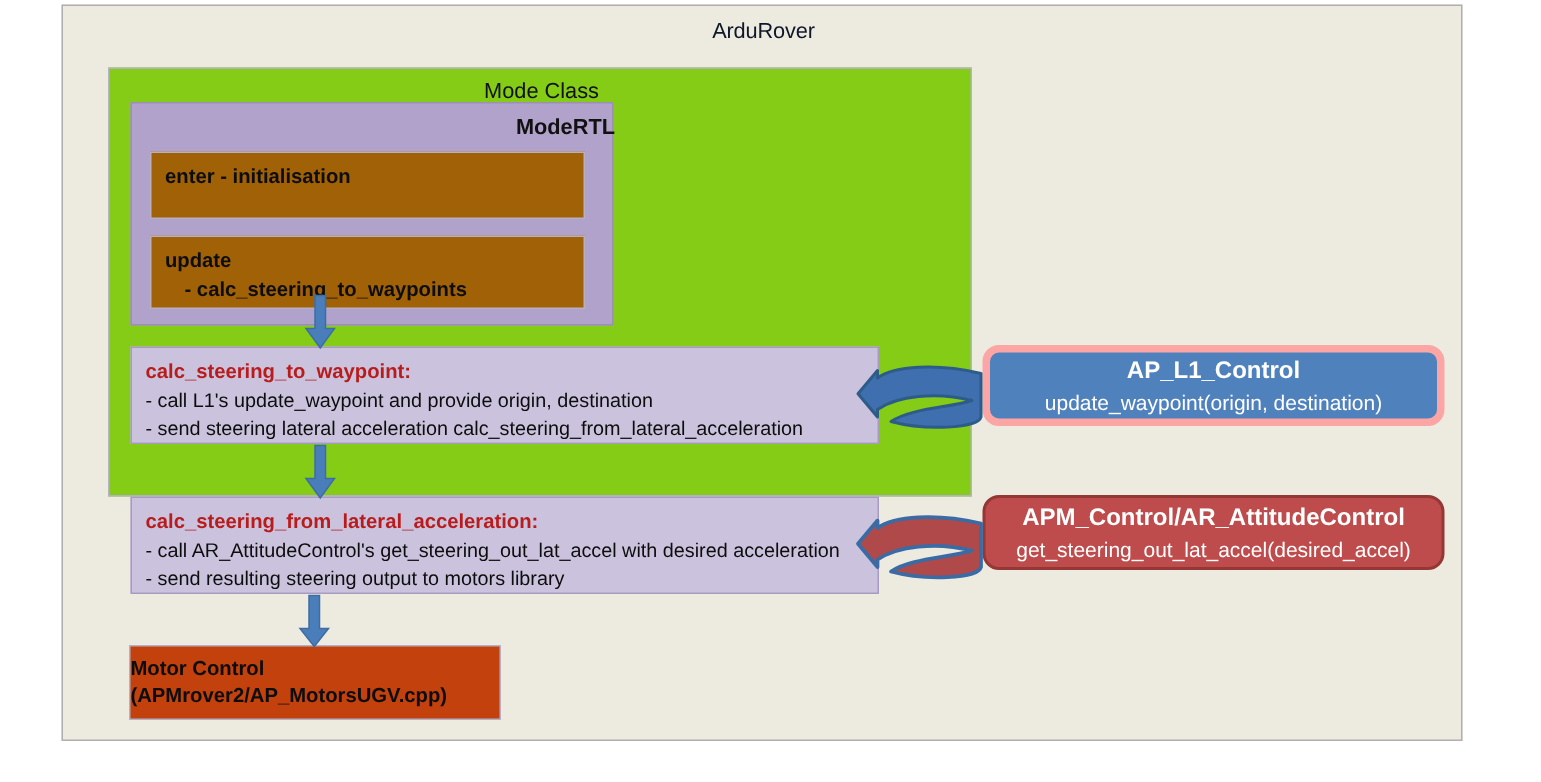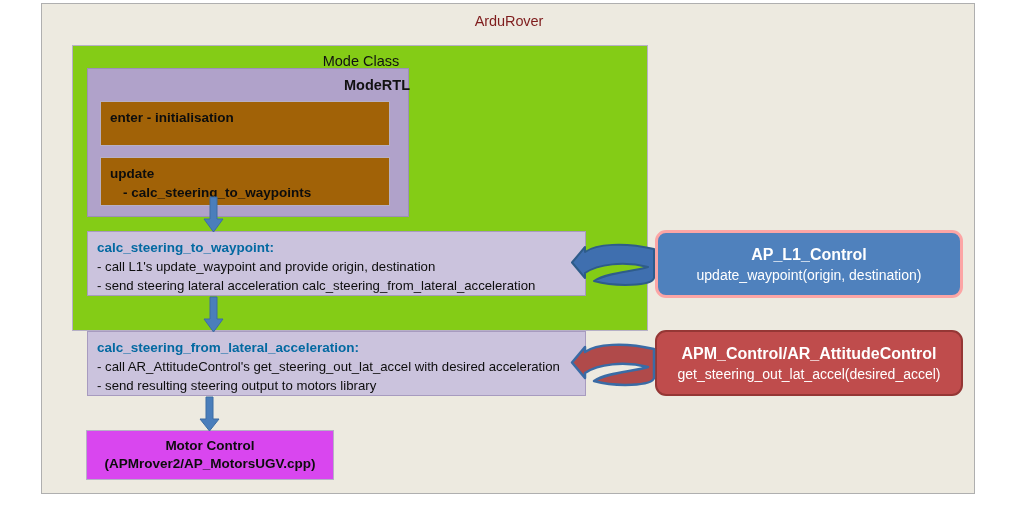--- a/index.html
+++ b/index.html
@@ -29,21 +29,21 @@
     border: 1px solid #AFAFAF;
     box-sizing: border-box;
   }
   .outer-title {
     position: absolute;
     left: 0;
     top: 9px;
     width: 934px;
     text-align: center;
     font-size: 14.5px;
-    color: #7f1d1d;
+    color: #0f172a;
     letter-spacing: -0.1px;
   }
 
   
   .modeclass-container {
     position: absolute;
     left: 72px;
     top: 45px;
     width: 576px;
     height: 286px;
@@ -118,21 +118,21 @@
   .step-box {
     position: absolute;
     background: #CBC3DD;
     border: 1px solid #A79BBF;
     box-sizing: border-box;
     padding: 6px 8px 4px 9px;
   }
   .step-box .head {
     font-size: 13.5px;
     font-weight: bold;
-    color: #0369a1;
+    color: #b91c1c;
     line-height: 19px;
     white-space: nowrap;
   }
   .step-box .item {
     font-size: 13.2px;
     color: #0D0D0D;
     line-height: 19px;
     white-space: nowrap;
   }
   #box-calc-to-wp {
@@ -148,72 +148,71 @@
     height: 65px;
   }
 
   
   #box-motor-control {
     position: absolute;
     left: 86px;
     top: 430px;
     width: 248px;
     height: 50px;
-    background: #d946ef;
+    background: #c2410c;
     border: 1px solid #B6B0C6;
+    box-sizing: border-box;
+    display: flex;
+    flex-direction: column;
+    justify-content: center;
+  }
+  #box-motor-control .line {
+    font-size: 13.5px;
+    font-weight: bold;
+    color: #0D0D0D;
+    line-height: 18px;
+    white-space: nowrap;
+  }
+
+  
+  .lib-box {
+    position: absolute;
+    border-radius: 11px;
     box-sizing: border-box;
     display: flex;
     flex-direction: column;
     align-items: center;
     justify-content: center;
   }
-  #box-motor-control .line {
-    font-size: 13.5px;
-    font-weight: bold;
-    color: #0D0D0D;
-    line-height: 18px;
-    white-space: nowrap;
-  }
-
-  
-  .lib-box {
-    position: absolute;
-    border-radius: 11px;
-    box-sizing: border-box;
-    display: flex;
-    flex-direction: column;
-    align-items: center;
-    justify-content: center;
-  }
   .lib-box .title {
     font-size: 16px;
     font-weight: bold;
     color: #FFFFFF;
     line-height: 21px;
     white-space: nowrap;
   }
   .lib-box .sub {
     font-size: 14px;
     color: #FFFFFF;
     line-height: 20px;
     white-space: nowrap;
   }
   #box-ap-l1 {
     left: 655px;
     top: 230px;
     width: 308px;
-    height: 68px;
+    height: 54px;
     background: #4F81BD;
-    border: 3px solid #fca5a5;
+    border: 5px solid #fca5a5;
   }
   #box-apm-ctrl {
     left: 655px;
     top: 330px;
     width: 308px;
-    height: 66px;
+    height: 50px;
     background: #BF4C4C;
     border: 2px solid #953735;
   }
 
   
   #arrow-layer {
     position: absolute;
     left: 0;
     top: 0;
     width: 1027px;

